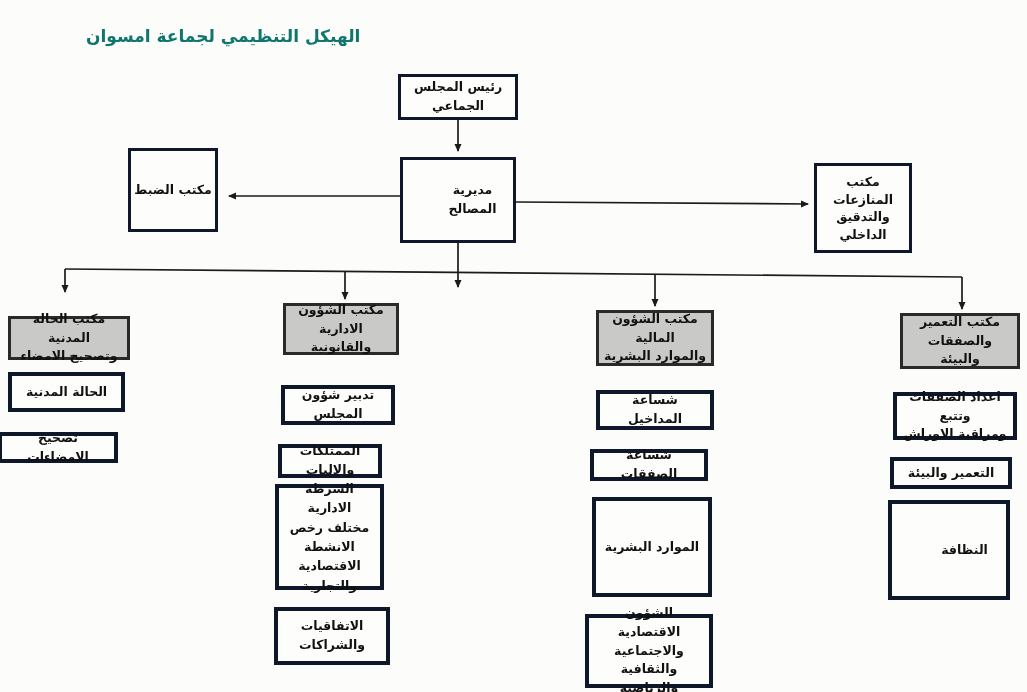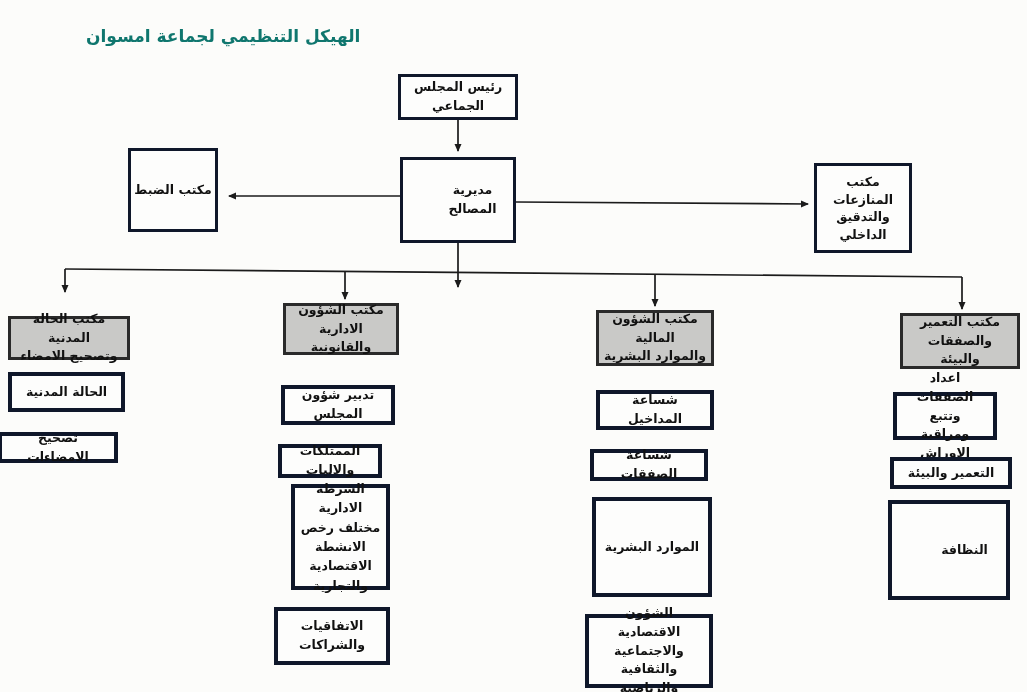--- a/index.html
+++ b/index.html
@@ -74,36 +74,36 @@
 
   <div class="box shaded" style="left:8px;top:296px;width:122px;height:44px;margin-top:20px;">مكتب الحالة المدنية
 وتصحيح الامضاء</div>
   <div class="box" style="left:8px;top:372px;width:117px;height:40px;">الحالة المدنية</div>
   <div class="box" style="left:-2px;top:432px;width:120px;height:31px;">تصحيح الامضاءات</div>
 
   <div class="box shaded" style="left:283px;top:303px;width:116px;height:52px;">مكتب الشؤون
 الادارية والقانونية</div>
   <div class="box" style="left:281px;top:385px;width:114px;height:40px;">تدبير شؤون المجلس</div>
   <div class="box" style="left:278px;top:444px;width:104px;height:34px;">الممتلكات والاليات</div>
-  <div class="box" style="left:291px;top:484px;width:99px;height:106px;line-height:1.55;">الشرطة الادارية
+  <div class="box" style="left:275px;top:484px;width:109px;height:106px;line-height:1.55;">الشرطة الادارية
 مختلف رخص
 الانشطة الاقتصادية
 والتجارية</div>
   <div class="box" style="left:274px;top:607px;width:116px;height:58px;">الاتفاقيات
 والشراكات</div>
 
   <div class="box shaded" style="left:596px;top:310px;width:118px;height:56px;">مكتب الشؤون المالية
 والموارد البشرية</div>
   <div class="box" style="left:596px;top:390px;width:118px;height:40px;">شساعة المداخيل</div>
   <div class="box" style="left:590px;top:449px;width:118px;height:32px;">شساعة الصفقات</div>
   <div class="box" style="left:592px;top:497px;width:120px;height:100px;">الموارد البشرية</div>
   <div class="box" style="left:585px;top:614px;width:128px;height:74px;line-height:1.5;">الشؤون الاقتصادية
 والاجتماعية والثقافية
 والرياضية</div>
 
   <div class="box shaded" style="left:900px;top:313px;width:120px;height:56px;">مكتب التعمير
 والصفقات والبيئة</div>
-  <div class="box" style="left:893px;top:392px;width:104px;height:48px;">اعداد الصفقات وتتبع
+  <div class="box" style="left:893px;top:392px;width:124px;height:48px;">اعداد الصفقات وتتبع
 ومراقبة الاوراش</div>
   <div class="box" style="left:890px;top:457px;width:122px;height:32px;">التعمير والبيئة</div>
   <div class="box" style="left:888px;top:500px;width:122px;height:100px;padding-left:34px;">النظافة</div>
 
 </div>
 
 </body></html>

